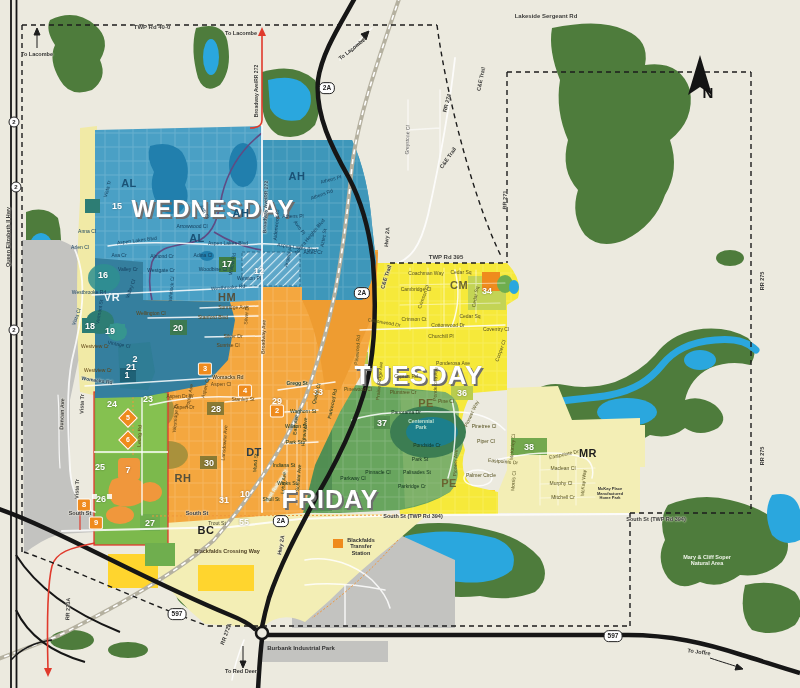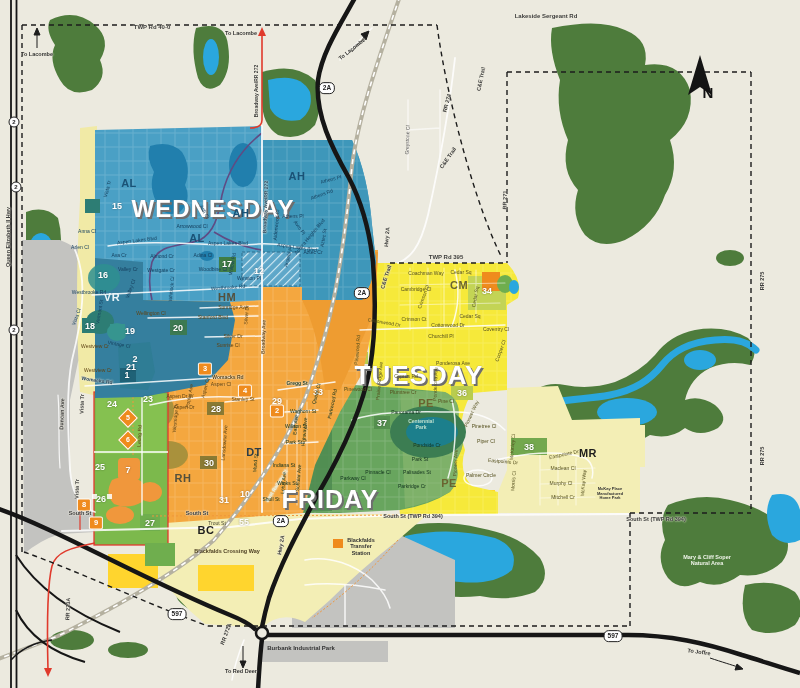--- a/index.html
+++ b/index.html
@@ -282,21 +282,21 @@
       <div class="lbl lbl-code" style="left: 254px; top: 452px; transform: translate(-50%, -50%) rotate(0deg); color: rgb(46, 61, 70);">DT</div>
       <div class="lbl lbl-code" style="left: 459px; top: 285px; transform: translate(-50%, -50%) rotate(0deg); color: rgb(106, 100, 48);">CM</div>
       <div class="lbl lbl-code" style="left: 426px; top: 403px; transform: translate(-50%, -50%) rotate(0deg); color: rgb(106, 100, 48);">PE</div>
       <div class="lbl lbl-code" style="left: 449px; top: 483px; transform: translate(-50%, -50%) rotate(0deg); color: rgb(106, 100, 48);">PE</div>
       <div class="lbl lbl-code" style="left: 588px; top: 453px; transform: translate(-50%, -50%) rotate(0deg); color: rgb(29, 29, 29);">MR</div>
       <div class="lbl lbl-code" style="left: 206px; top: 530px; transform: translate(-50%, -50%) rotate(0deg); color: rgb(29, 29, 29);">BC</div>
       <div class="lbl lbl-znum" style="left: 76px; top: 206px; transform: translate(-50%, -50%) rotate(0deg); margin-left: 41px;">15</div>
       <div class="lbl lbl-znum" style="left: 103px; top: 275px; transform: translate(-50%, -50%) rotate(0deg);">16</div>
       <div class="lbl lbl-znum" style="left: 227px; top: 264px; transform: translate(-50%, -50%) rotate(0deg);">17</div>
       <div class="lbl lbl-znum" style="left: 90px; top: 326px; transform: translate(-50%, -50%) rotate(0deg);">18</div>
-      <div class="lbl lbl-znum" style="left: 130px; top: 331px; transform: translate(-50%, -50%) rotate(0deg);">19</div>
+      <div class="lbl lbl-znum" style="left: 110px; top: 331px; transform: translate(-50%, -50%) rotate(0deg);">19</div>
       <div class="lbl lbl-znum" style="left: 178px; top: 328px; transform: translate(-50%, -50%) rotate(0deg);">20</div>
       <div class="lbl lbl-znum" style="left: 259px; top: 271px; transform: translate(-50%, -50%) rotate(0deg);">12</div>
       <div class="lbl lbl-znum" style="left: 135px; top: 359px; transform: translate(-50%, -50%) rotate(0deg);">2</div>
       <div class="lbl lbl-znum" style="left: 131px; top: 367px; transform: translate(-50%, -50%) rotate(0deg);">21</div>
       <div class="lbl lbl-znum" style="left: 127px; top: 375px; transform: translate(-50%, -50%) rotate(0deg);">1</div>
       <div class="lbl lbl-znum" style="left: 148px; top: 399px; transform: translate(-50%, -50%) rotate(0deg);">23</div>
       <div class="lbl lbl-znum" style="left: 112px; top: 404px; transform: translate(-50%, -50%) rotate(0deg);">24</div>
       <div class="lbl lbl-znum" style="left: 100px; top: 467px; transform: translate(-50%, -50%) rotate(0deg);">25</div>
       <div class="lbl lbl-znum" style="left: 101px; top: 499px; transform: translate(-50%, -50%) rotate(0deg);">26</div>
       <div class="lbl lbl-znum" style="left: 150px; top: 523px; transform: translate(-50%, -50%) rotate(0deg);">27</div>

